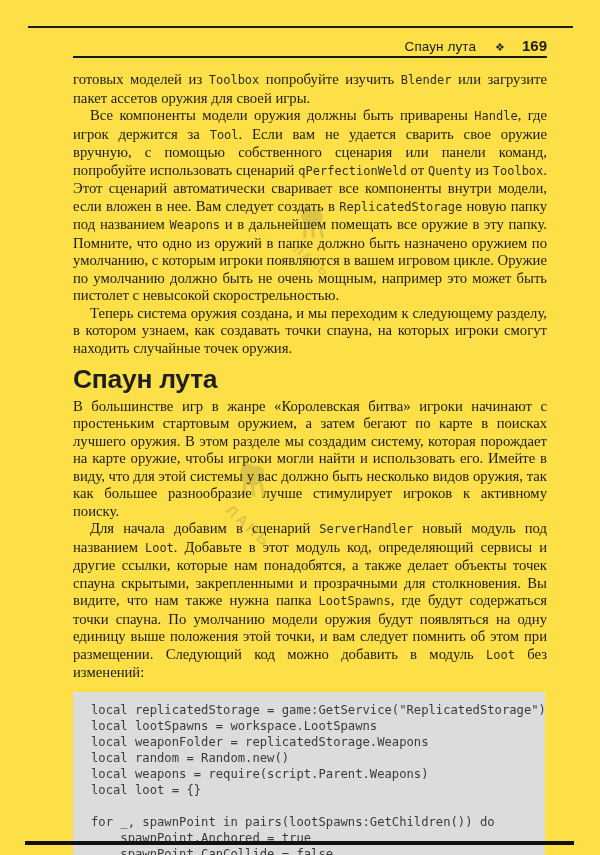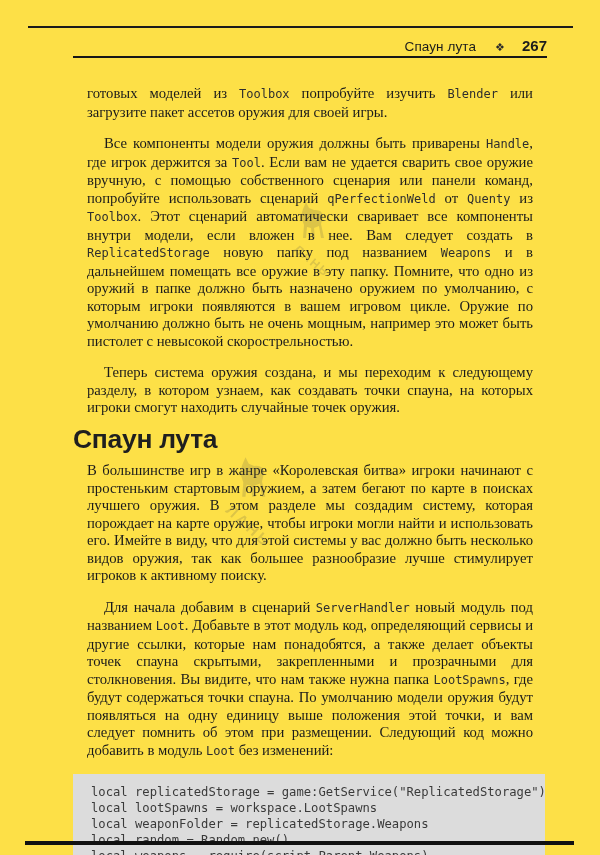--- a/index.html
+++ b/index.html
@@ -32,21 +32,21 @@
   .head-rule{
     position:absolute;left:73px;top:56px;width:474px;height:1.6px;
     background:#161616;
   }
   
   .content{
     position:absolute;left:73px;top:71px;width:474px;
     font-size:14.7px;line-height:17.5px;color:#1b1b1b;
     text-align:justify;
   }
-  .para{margin:14px;}
+  .para{margin:0;}
   .para.indent{text-indent:17px;}
   .icode{
     font-family:"DejaVu Sans Mono", monospace;
     font-size:12px;
     color:#2e2e2e;
   }
   .section-heading{
     font-family:"Liberation Sans", sans-serif;
     font-size:26.5px;font-weight:700;color:#1f1f1f;
     letter-spacing:-0.3px;
@@ -88,21 +88,21 @@
 </head>
 <body>
 
 <div class="page">
 
   <div class="top-edge"></div>
 
   <div class="running-head">
     <span class="rh-title">Спаун лута</span>
     <span class="rh-ornament">❖</span>
-    <span class="rh-number">267</span>
+    <span class="rh-number">169</span>
   </div>
 
   <div class="head-rule"></div>
 
   <div class="content">
     <div>
         <p class="para"><span>готовых моделей из </span><span class="icode">Toolbox</span><span> попробуйте изучить </span><span class="icode">Blender</span><span> или загрузите пакет ассетов оружия для своей игры.</span></p>
         <p class="para indent"><span>Все компоненты модели оружия должны быть приварены </span><span class="icode">Handle</span><span>, где игрок держится за </span><span class="icode">Tool</span><span>. Если вам не удается сварить свое оружие вручную, с помощью собственного сценария или панели команд, попробуйте использовать сценарий </span><span class="icode">qPerfectionWeld</span><span> от </span><span class="icode">Quenty</span><span> из </span><span class="icode">Toolbox</span><span>. Этот сценарий автоматически сваривает все компоненты внутри модели, если вложен в нее. Вам следует создать в </span><span class="icode">ReplicatedStorage</span><span> новую папку под названием </span><span class="icode">Weapons</span><span> и в дальнейшем помещать все оружие в эту папку. Помните, что одно из оружий в папке должно быть назначено оружием по умолчанию, с которым игроки появляются в вашем игровом цикле. Оружие по умолчанию должно быть не очень мощным, например это может быть пистолет с невысокой скорострельностью.</span></p>
         <p class="para indent"><span>Теперь система оружия создана, и мы переходим к следующему разделу, в котором узнаем, как создавать точки спауна, на которых игроки смогут находить случайные точек оружия.</span></p>
       </div>

